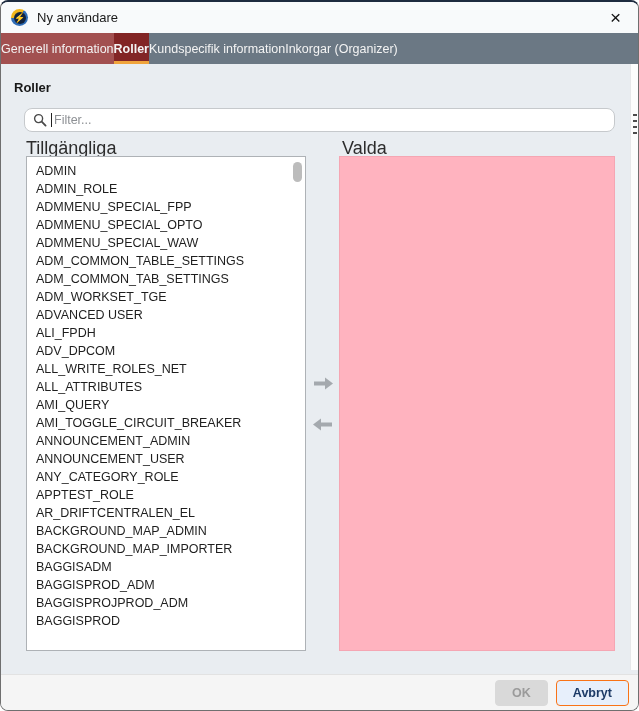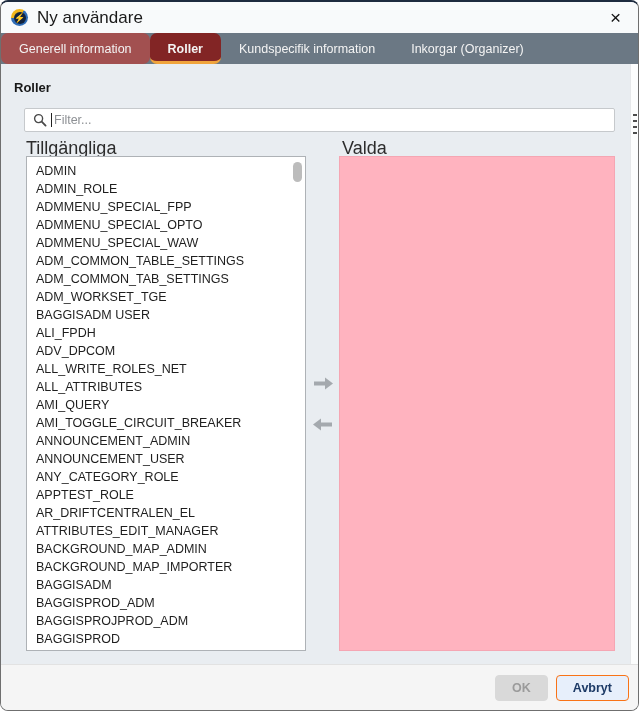--- a/index.html
+++ b/index.html
@@ -31,57 +31,57 @@
     background: conic-gradient(from 140deg, #2f6db6 0 35%, #f2b71c 35% 70%, #2f6db6 70% 100%);
     display: flex; align-items: center; justify-content: center;
     flex: 0 0 auto;
   }
   .app-icon .core {
     width: 12px; height: 12px; border-radius: 50%;
     background: #13243e; color: #ffffff;
     font-size: 9px; line-height: 12px; text-align: center;
   }
   .title-text {
-    margin-left: 9px; font-size: 17px; color: #1a1a1a;
+    margin-left: 9px; font-size: 13px; color: #1a1a1a;
   }
   .close-btn {
     position: absolute; top: 0; right: 0; width: 45px; height: 31px;
     display: flex; align-items: center; justify-content: center;
     font-size: 19px; font-weight: 300; color: #111; cursor: default;
   }
   
   .tabbar {
     position: absolute; top: 31px; left: 0; right: 0; height: 31px;
     background: #6b7884;
     display: flex; align-items: stretch;
   }
   .tab {
     display: flex; align-items: center;
-    padding: 0 18px;
-    color: #f4f4f4; font-size: 12.5px; white-space: nowrap; border-radius: 7px;
+    padding: 0 0;
+    color: #f4f4f4; font-size: 12.5px; white-space: nowrap;
   }
   .tab.red { background: #a25050; }
   .tab.active {
     background: #822525; font-weight: bold;
     border-bottom: 3px solid #f0a43c;
     padding-top: 3px;
   }
   
   .content {
     position: absolute; top: 62px; left: 0; right: 0; bottom: 40px;
     background: #e9edf1;
     border-radius: 0 0 6px 6px;
   }
   .section-heading {
     position: absolute; top: 16px; left: 13px;
     font-size: 13px; font-weight: bold; color: #181818;
   }
   .filter-wrap {
     position: absolute; top: 44px; left: 23px; width: 591px; height: 24px;
-    background: #ffffff; border: 1px solid #c6c9cc; border-radius: 2px;
+    background: #ffffff; border: 1px solid #c6c9cc; border-radius: 8px;
     display: flex; align-items: center; padding: 0 8px;
   }
   .search-icon { flex: 0 0 auto; width: 14px; height: 14px; margin-right: 4px; }
   .filter-caret { width: 1px; height: 14px; background: #222; margin-right: 2px; }
   .filter-input {
     flex: 1; border: none; outline: none; background: transparent;
     font-family: "Liberation Sans", sans-serif;
     font-size: 12.5px; color: #222;
   }
   .filter-input::placeholder { color: #8d9094; }
@@ -125,21 +125,21 @@
     position: absolute; top: 0; right: 0; bottom: 0; width: 8px;
     background: #fcfdfd; border-left: 1px solid #e6e8ea;
   }
   .grip-dots { position: absolute; top: 50px; left: 2px; }
   .grip-dots i {
     display: block; width: 4px; height: 2px; margin-bottom: 4px;
     background: #4c4c4c;
   }
   
   .footer {
-    position: absolute; left: 0; right: 0; bottom: 0; height: 46px;
+    position: absolute; left: 0; right: 0; bottom: 0; height: 36px;
     background: #f5f5f5; border-top: 1px solid #e2e2e2;
     display: flex; align-items: center; justify-content: flex-end;
     gap: 8px; padding-right: 9px;
   }
   .btn {
     height: 26px; padding: 0 16px;
     border-radius: 4px; border: 1px solid transparent;
     font-family: "Liberation Sans", sans-serif;
     font-size: 12.5px; font-weight: bold;
   }
@@ -189,33 +189,32 @@
     <div class="available-list">
       <div>
           <div class="role-item">ADMIN</div>
           <div class="role-item">ADMIN_ROLE</div>
           <div class="role-item">ADMMENU_SPECIAL_FPP</div>
           <div class="role-item">ADMMENU_SPECIAL_OPTO</div>
           <div class="role-item">ADMMENU_SPECIAL_WAW</div>
           <div class="role-item">ADM_COMMON_TABLE_SETTINGS</div>
           <div class="role-item">ADM_COMMON_TAB_SETTINGS</div>
           <div class="role-item">ADM_WORKSET_TGE</div>
-          <div class="role-item">BAGGISADM USER</div>
+          <div class="role-item">ADVANCED USER</div>
           <div class="role-item">ALI_FPDH</div>
           <div class="role-item">ADV_DPCOM</div>
           <div class="role-item">ALL_WRITE_ROLES_NET</div>
           <div class="role-item">ALL_ATTRIBUTES</div>
           <div class="role-item">AMI_QUERY</div>
           <div class="role-item">AMI_TOGGLE_CIRCUIT_BREAKER</div>
           <div class="role-item">ANNOUNCEMENT_ADMIN</div>
           <div class="role-item">ANNOUNCEMENT_USER</div>
           <div class="role-item">ANY_CATEGORY_ROLE</div>
           <div class="role-item">APPTEST_ROLE</div>
           <div class="role-item">AR_DRIFTCENTRALEN_EL</div>
-          <div class="role-item">ATTRIBUTES_EDIT_MANAGER</div>
           <div class="role-item">BACKGROUND_MAP_ADMIN</div>
           <div class="role-item">BACKGROUND_MAP_IMPORTER</div>
           <div class="role-item">BAGGISADM</div>
           <div class="role-item">BAGGISPROD_ADM</div>
           <div class="role-item">BAGGISPROJPROD_ADM</div>
           <div class="role-item">BAGGISPROD</div>
         </div>
       <div class="scroll-thumb"></div>
     </div>
 

